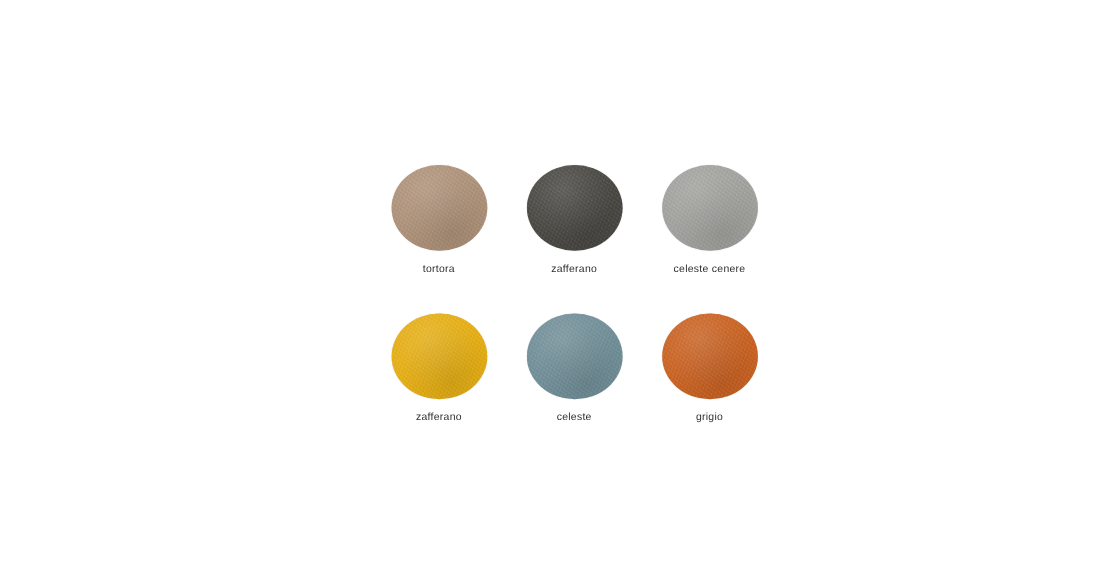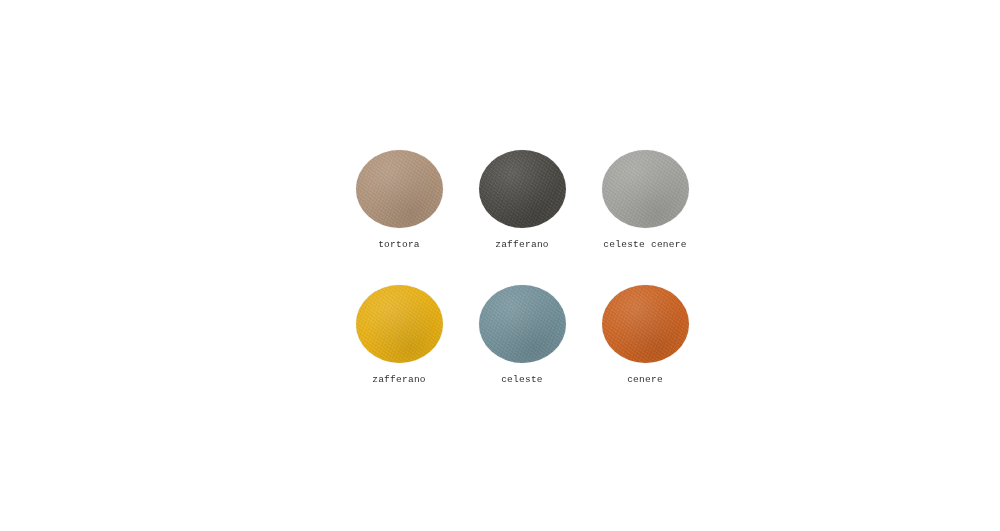--- a/index.html
+++ b/index.html
@@ -66,21 +66,21 @@
     background-image:
       repeating-linear-gradient(37deg, rgba(255,255,255,0.55) 0px, rgba(255,255,255,0.0) 1px, rgba(0,0,0,0.18) 2px, rgba(0,0,0,0.0) 3px),
       repeating-linear-gradient(113deg, rgba(255,255,255,0.45) 0px, rgba(255,255,255,0.0) 1px, rgba(0,0,0,0.14) 2px, rgba(0,0,0,0.0) 3px);
     pointer-events: none;
   }
   .swatch-label {
     margin-top: 11px;
     font-size: 9.5px;
     letter-spacing: 0.25px;
     color: #2f2f2f;
-    font-family: Liberation Mono, monospace;
+    font-family: Liberation Sans, sans-serif;
     white-space: nowrap;
     text-align: center;
     line-height: 12px;
   }
 </style>
 </head>
 <body style="background-color: rgb(255, 255, 255);">
 
 <div class="canvas">
 
@@ -106,17 +106,17 @@
       <div class="swatch-label" style="color: rgb(47, 47, 47);">zafferano</div>
     </div>
 
     <div class="swatch-cell">
       <div class="swatch-disc" style="background-color: rgb(114, 144, 154);"></div>
       <div class="swatch-label" style="color: rgb(47, 47, 47);">celeste</div>
     </div>
 
     <div class="swatch-cell">
       <div class="swatch-disc" style="background-color: rgb(204, 99, 34);"></div>
-      <div class="swatch-label" style="color: rgb(47, 47, 47);">cenere</div>
+      <div class="swatch-label" style="color: rgb(47, 47, 47);">grigio</div>
     </div>
 
   </div>
 </div>
 
 </body></html>

